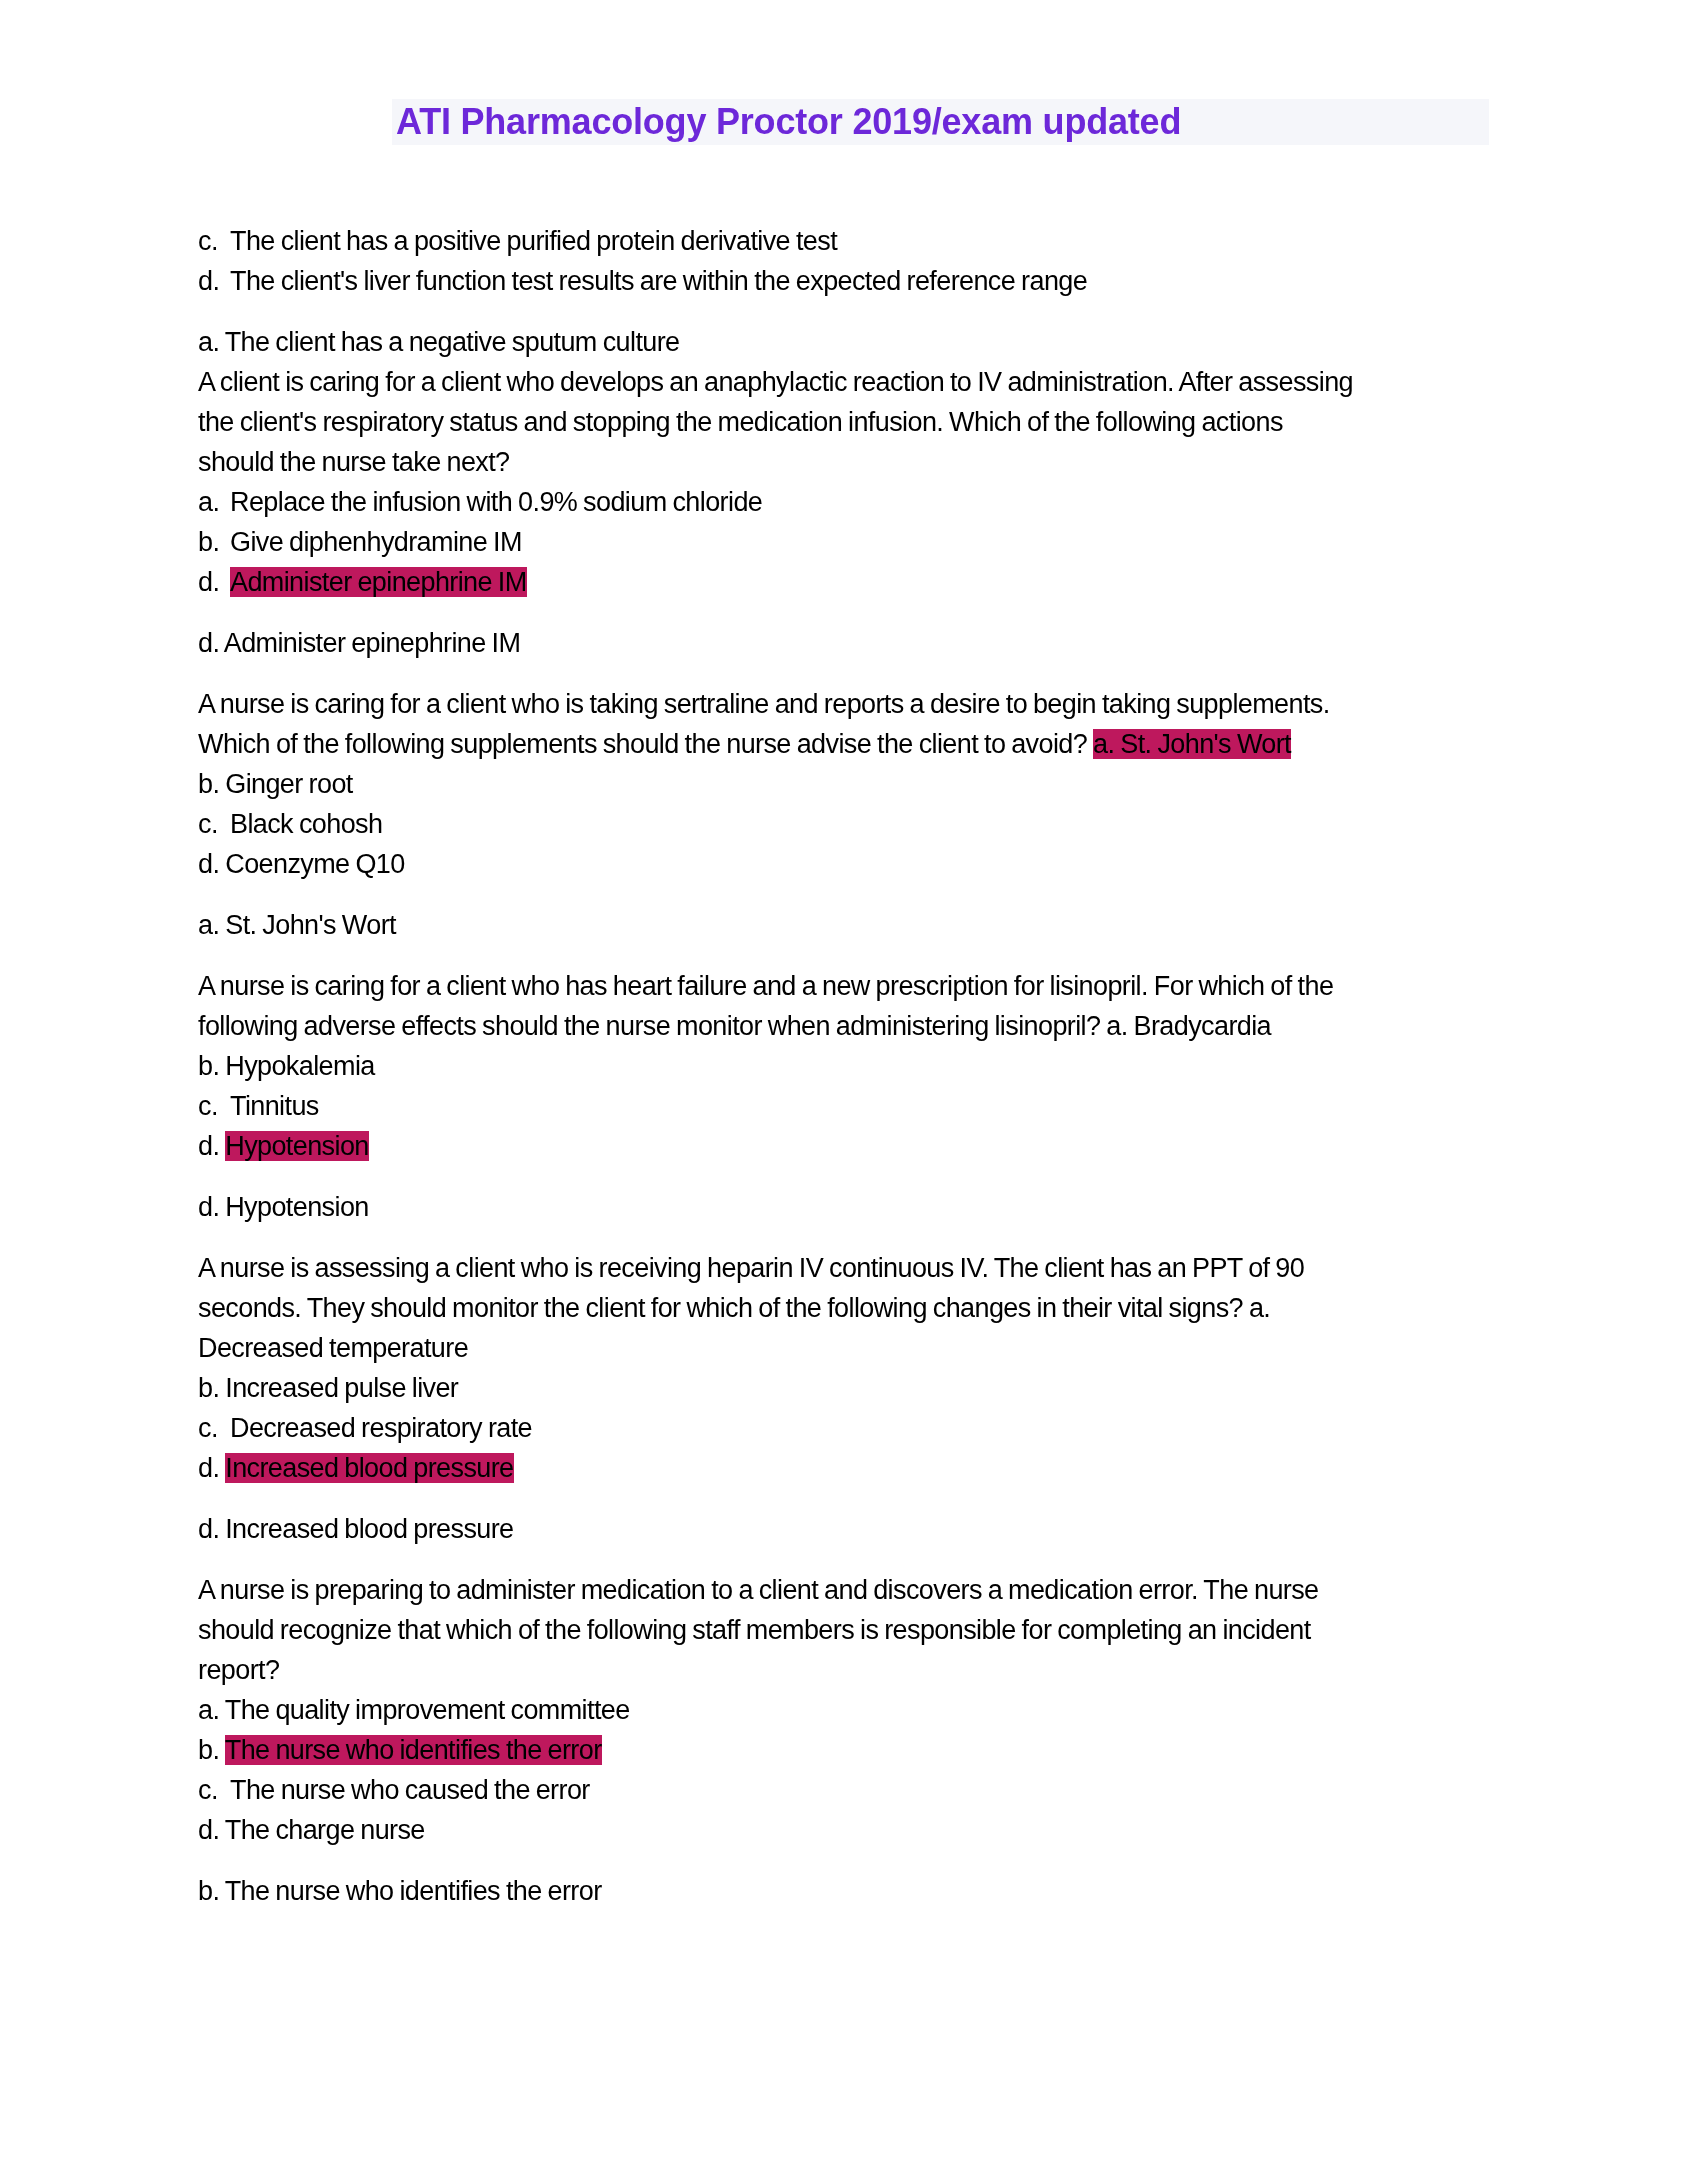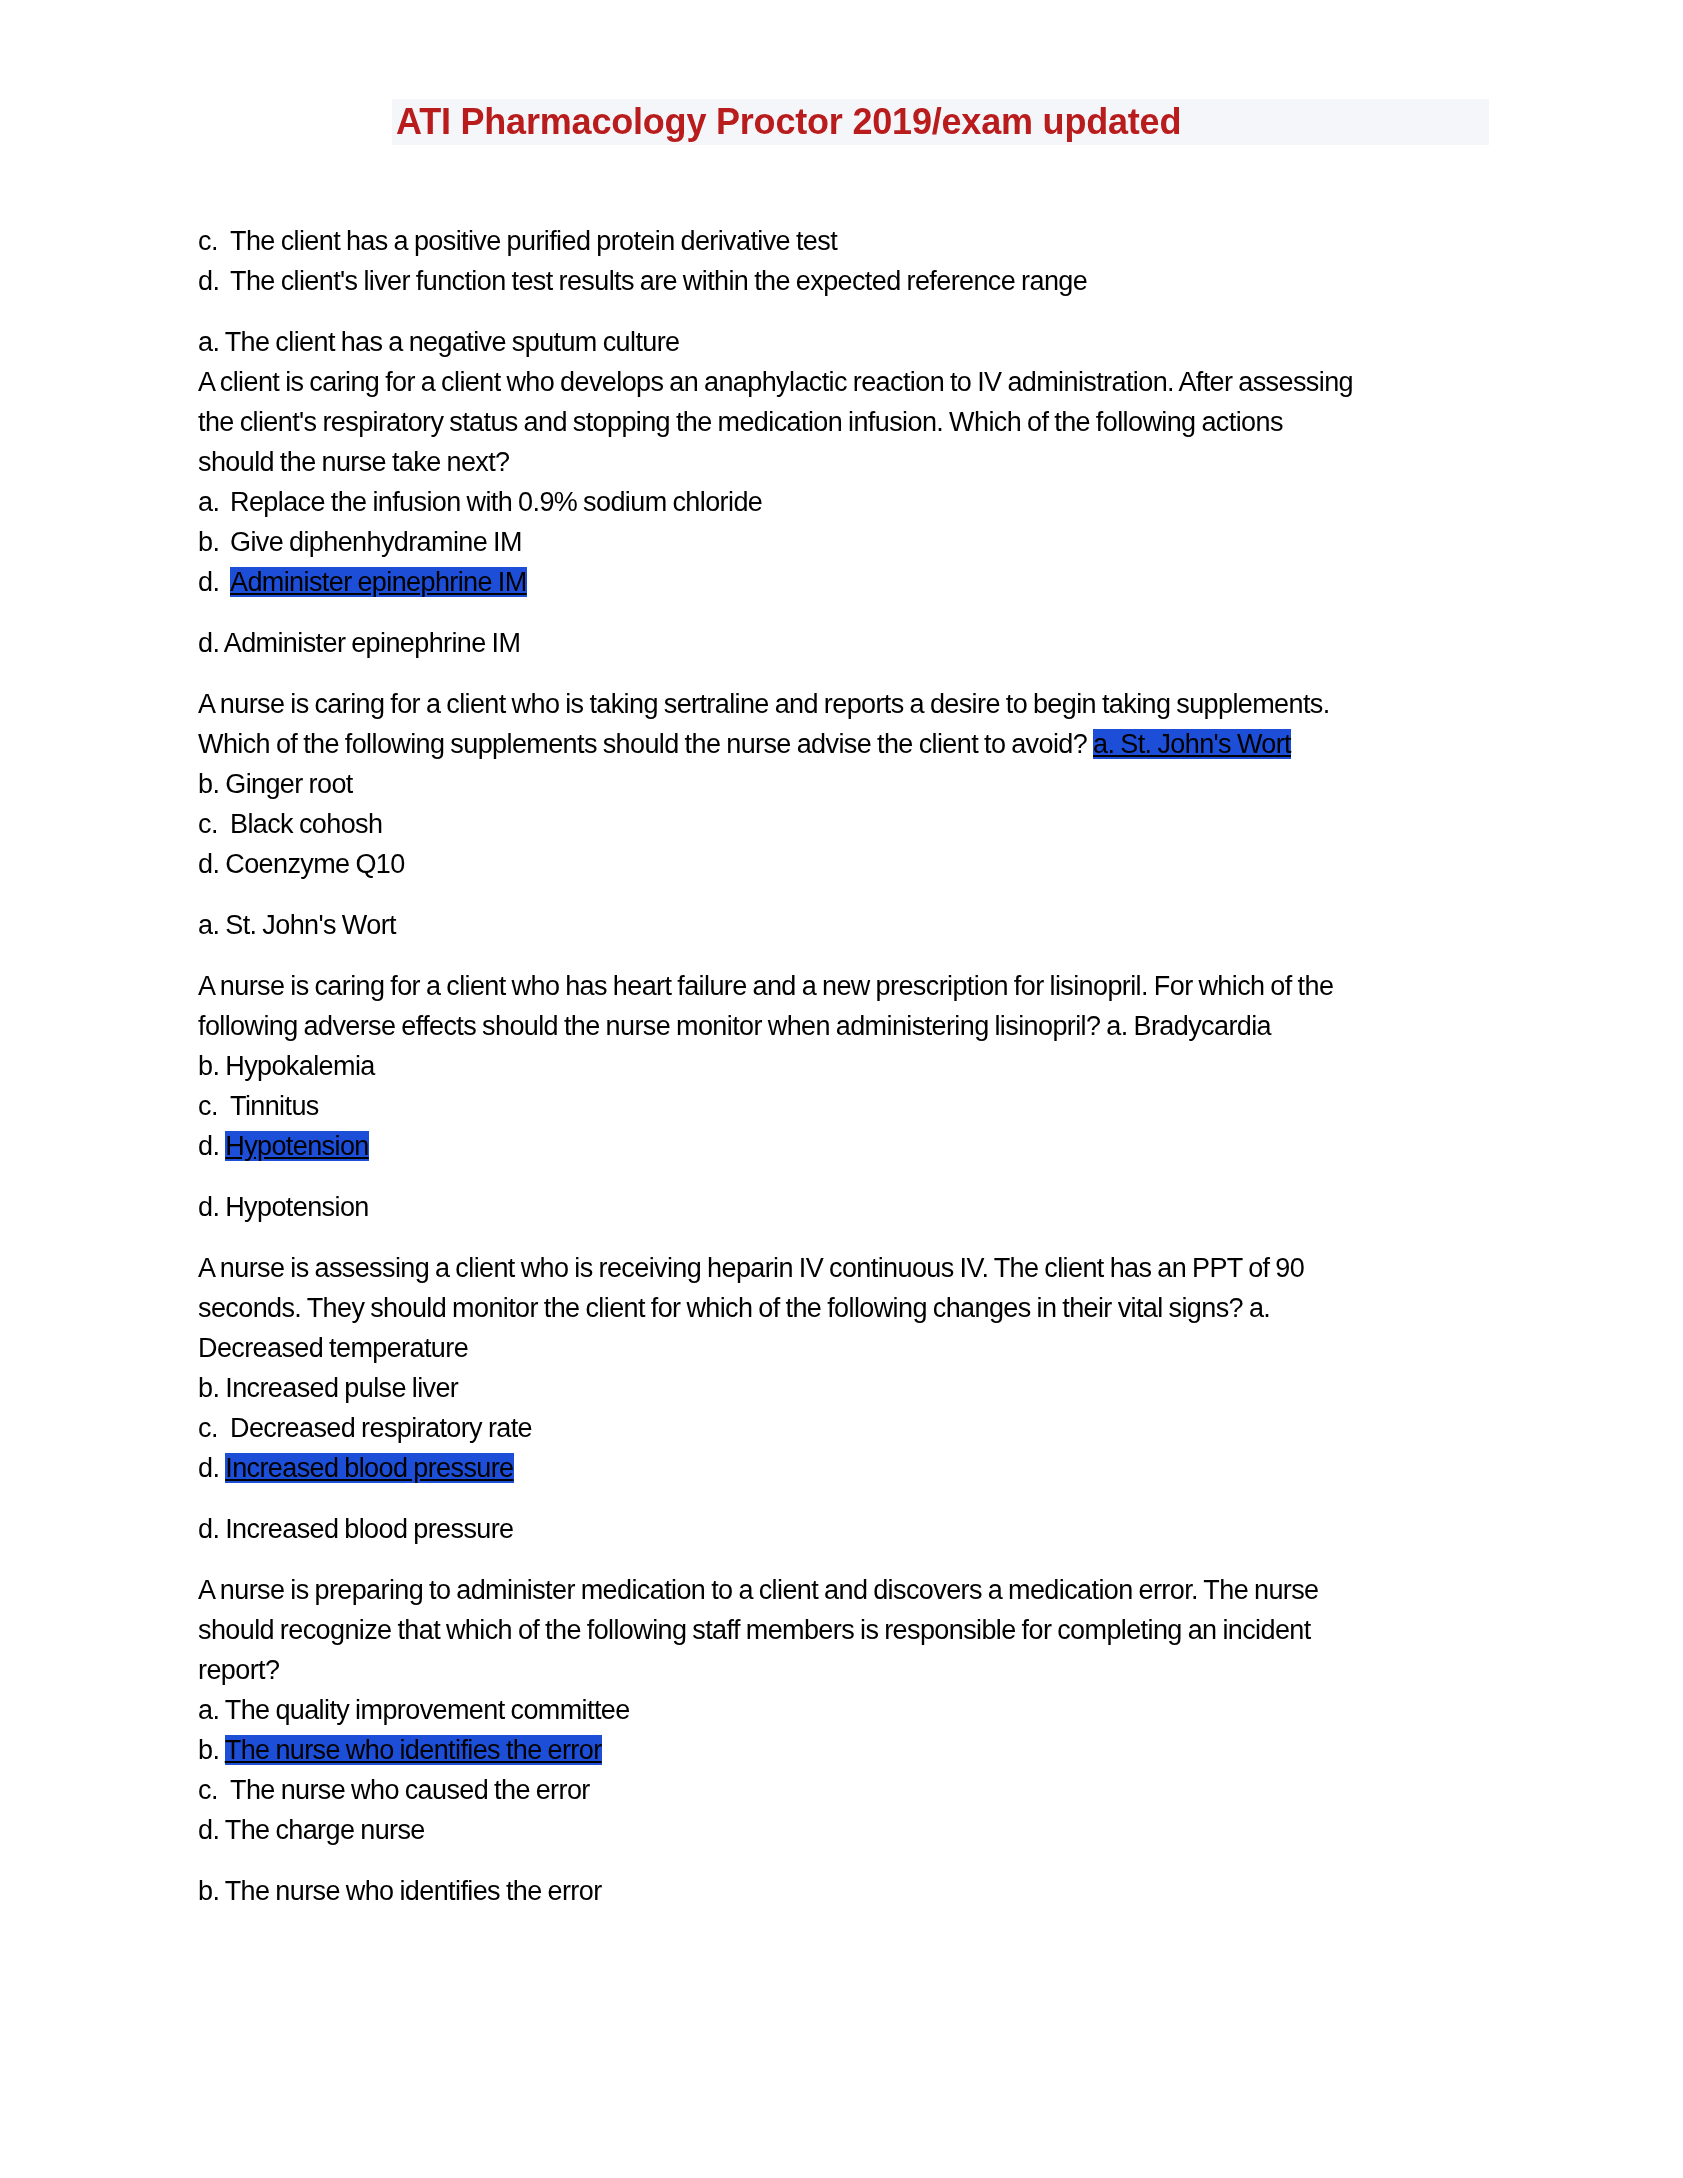--- a/index.html
+++ b/index.html
@@ -24,21 +24,21 @@
       background: #f5f6fa;
     }
     .title-text {
       position: absolute;
       left: 4px;
       top: 4px;
       font-family: "Liberation Sans", sans-serif;
       font-weight: bold;
       font-size: 36px;
       line-height: 38px;
-      color: #b91c1c;
+      color: #6d28d9;
       white-space: nowrap;
       letter-spacing: -0.2px;
     }
     .content {
       position: absolute;
       left: 198px;
       top: 221px;
       width: 1297px;
       font-size: 27px;
       line-height: 40px;
@@ -48,22 +48,21 @@
     .line {
       display: block;
       white-space: nowrap;
       min-height: 40px;
     }
     .gap {
       display: block;
       height: 21px;
     }
     .hl {
-      background: #1d4ed8;
-      text-decoration: underline;
+      background: #be185d;
     }
     .opt-letter {
       display: inline-block;
       width: 32px;
     }
   </style>
 </head>
 <body>
 
 <div class="title-bar">

